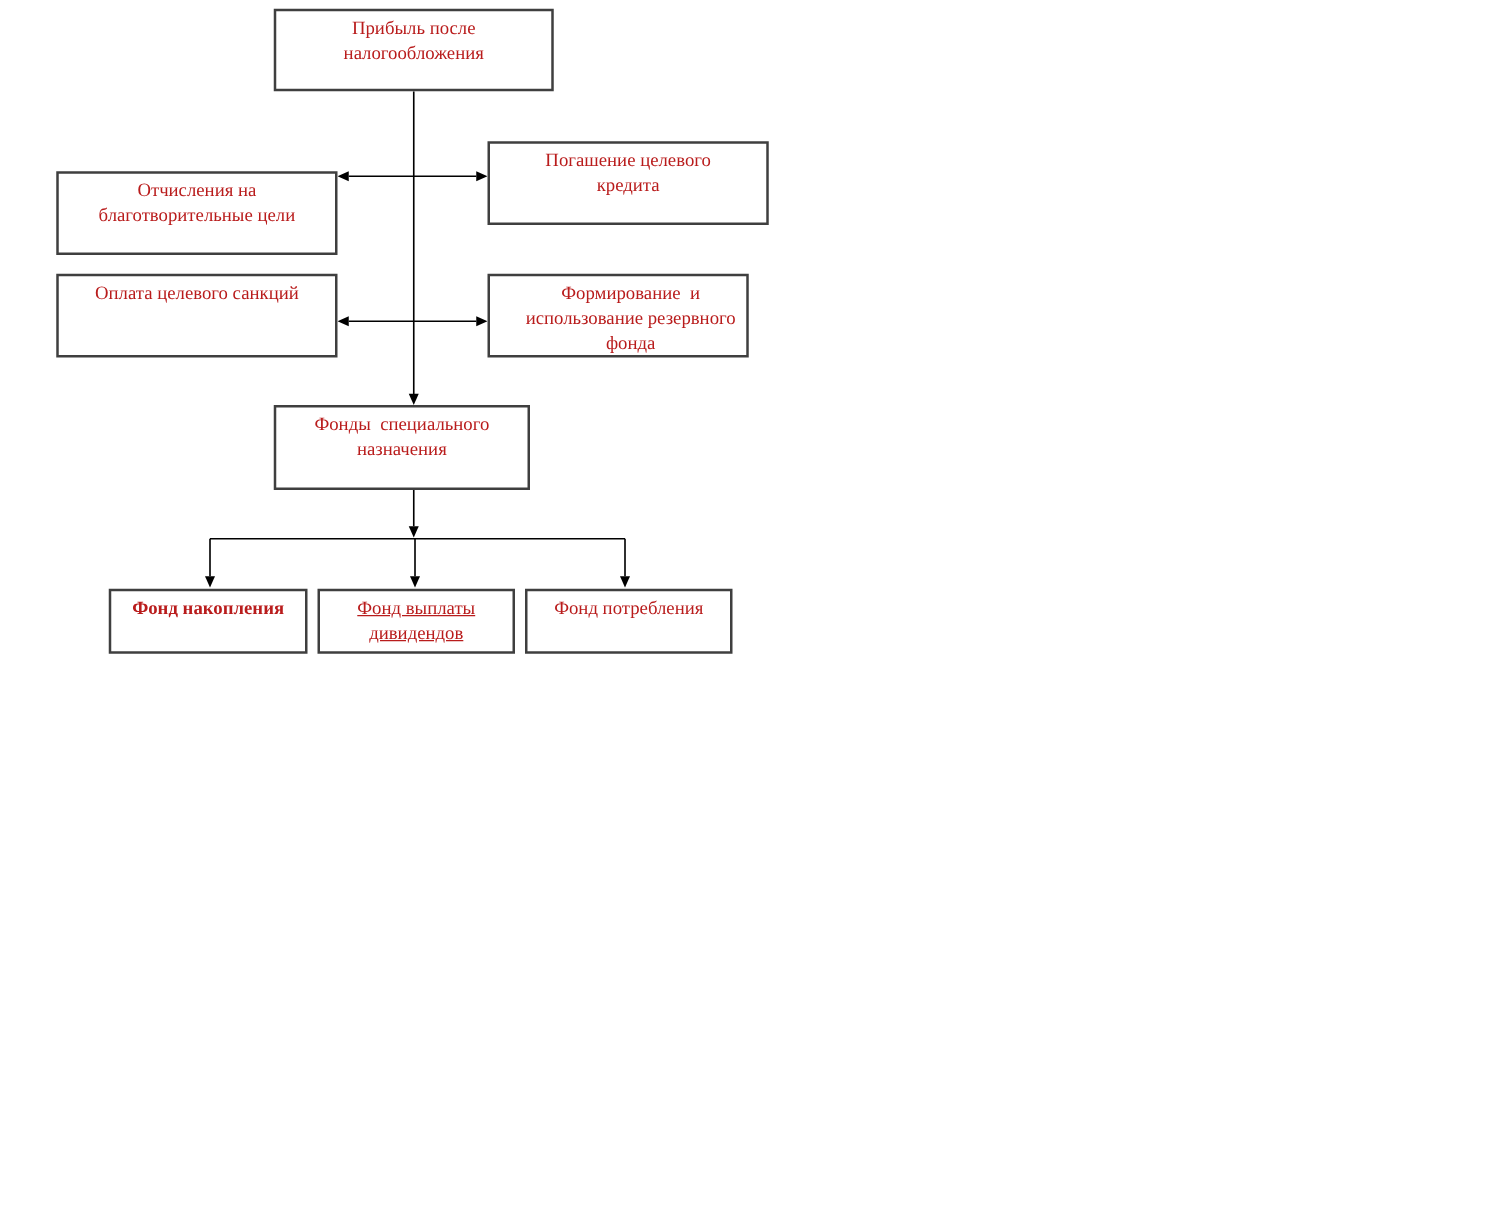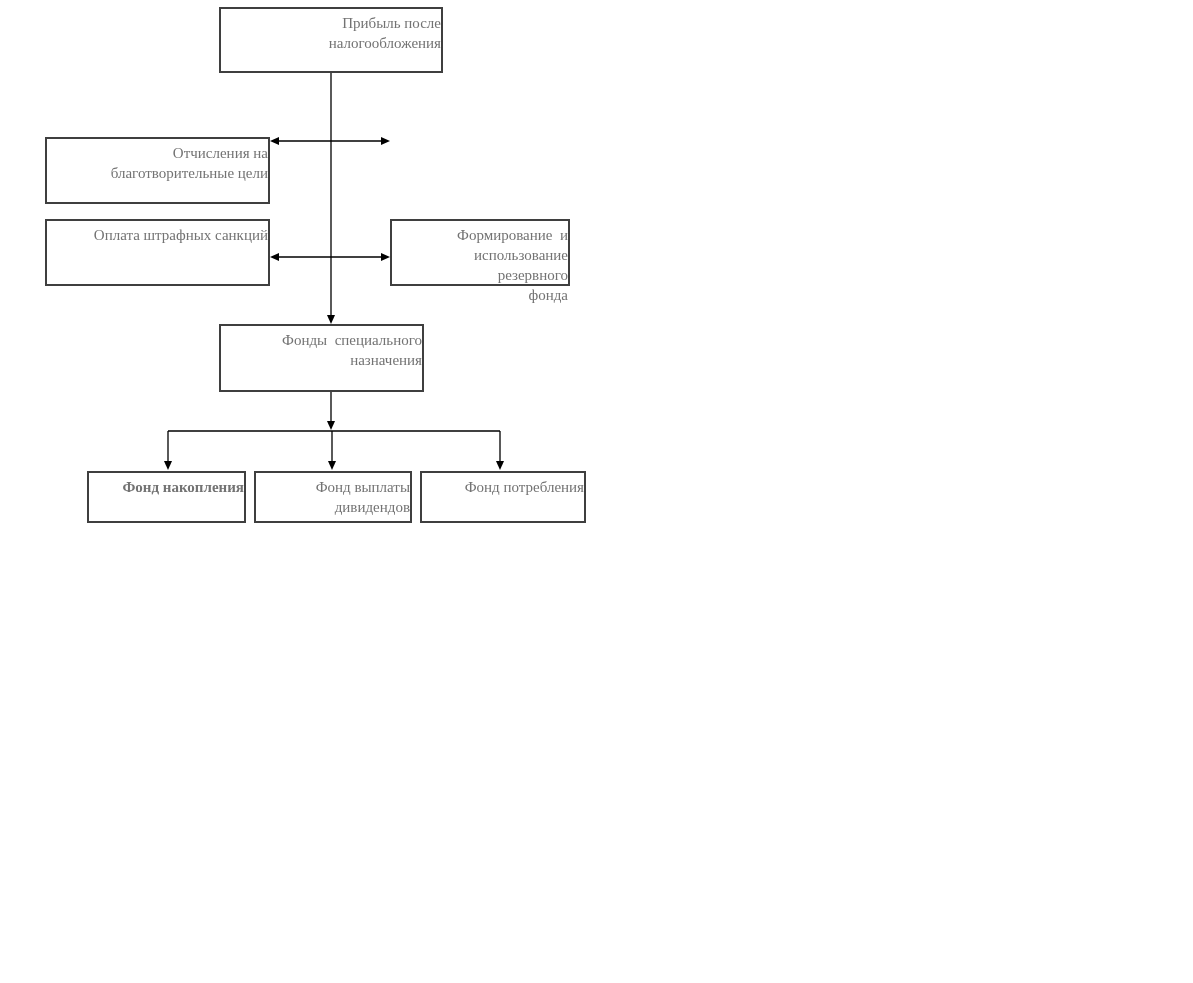--- a/index.html
+++ b/index.html
@@ -16,36 +16,36 @@
     left: 0; top: 0;
     width: 1193px; height: 983px;
     pointer-events: none;
     z-index: 0;
   }
   .node {
     position: absolute;
     box-sizing: border-box;
     background: #ffffff;
     border: 2px solid #3f3f3f;
-    color: #737373;
+    color: #b91c1c;
     font-size: 15px;
     line-height: 20px;
-    text-align: right;
+    text-align: center;
     padding-top: 4px;
     white-space: pre-wrap;
     z-index: 1;
   }
   .n-profit       { left: 219px; top: 7px;   width: 224px; height: 66px; }
   .n-charity      { left: 45px;  top: 113px; width: 225px; height: 67px; margin-top: 24px; }
   .n-credit       { left: 390px; top: 113px; width: 225px; height: 67px; }
   .n-penalties    { left: 45px;  top: 219px; width: 225px; height: 67px; }
-  .n-reserve      { left: 390px; top: 219px; width: 180px; height: 67px; padding-left: 20px; }
+  .n-reserve      { left: 390px; top: 219px; width: 209px; height: 67px; padding-left: 20px; }
   .n-special      { left: 219px; top: 324px; width: 205px; height: 68px; }
   .n-accumulation { left: 87px;  top: 471px; width: 159px; height: 52px; font-weight: bold; }
-  .n-dividends    { left: 254px; top: 471px; width: 158px; height: 52px; }
+  .n-dividends    { left: 254px; top: 471px; width: 158px; height: 52px; text-decoration: underline; }
   .n-consumption  { left: 420px; top: 471px; width: 166px; height: 52px; }
   .connector-line { stroke: #000000; stroke-width: 1.3; fill: none; }
   .arrow-head { fill: #000000; stroke: none; }
 </style>
 </head>
 <body>
 
 <div class="canvas">
 
   <svg id="svg-connectors" viewBox="0 0 1193 983" xmlns="http://www.w3.org/2000/svg">
@@ -91,22 +91,24 @@
       <polygon class="arrow-head" points="500,470 496,461 504,461"></polygon>
     </g>
   </svg>
 
   <div class="node n-profit">Прибыль после
 налогообложения</div>
 
   <div class="node n-charity">Отчисления на
 благотворительные цели</div>
 
+  <div class="node n-credit">Погашение целевого
+кредита</div>
 
-  <div class="node n-penalties">Оплата штрафных санкций</div>
+  <div class="node n-penalties">Оплата целевого санкций</div>
 
   <div class="node n-reserve">Формирование  и
 использование резервного
 фонда</div>
 
   <div class="node n-special">Фонды  специального
 назначения</div>
 
   <div class="node n-accumulation">Фонд накопления</div>
 

